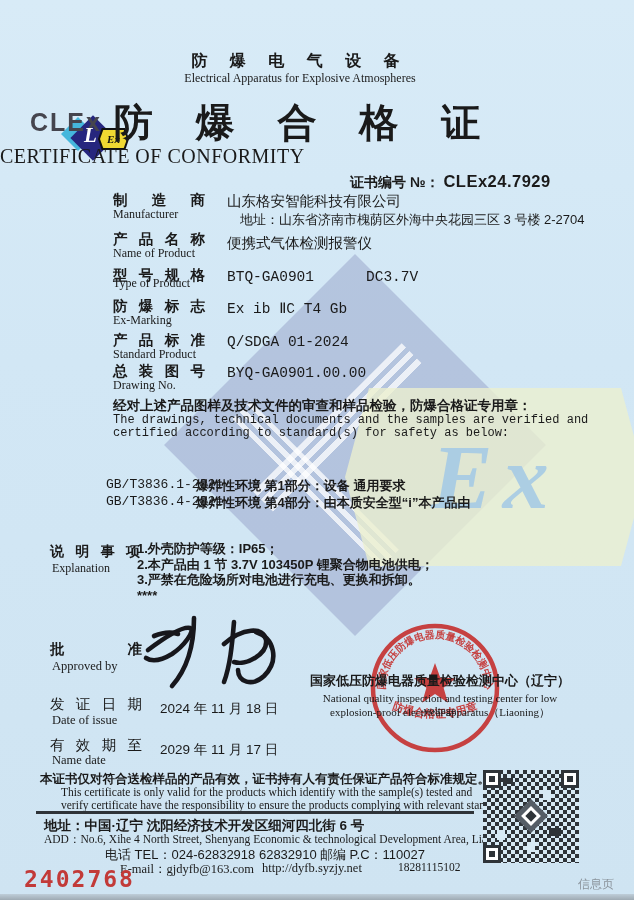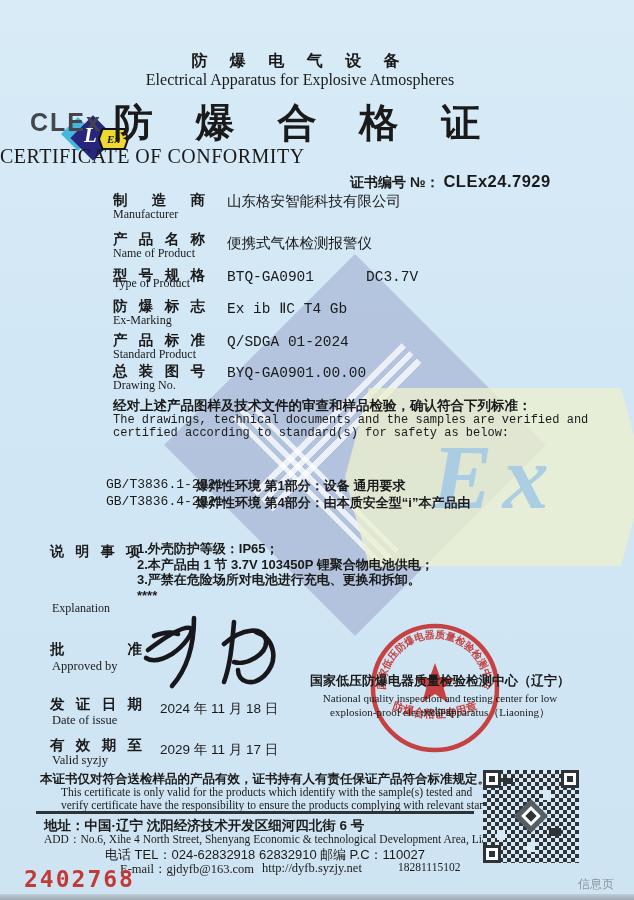--- a/index.html
+++ b/index.html
@@ -48,21 +48,21 @@
   .logo{left:28px;top:52px;width:110px;height:90px;z-index:2;}
   .logo .cyan{position:absolute;left:38px;top:70px;width:24px;height:24px;background:#45b7dc;transform:rotate(45deg);}
   .logo .navy{position:absolute;left:49px;top:70px;width:32px;height:32px;background:#26267e;transform:rotate(45deg);}
   .logo .lmark{position:absolute;left:56px;top:71px;color:#fff;font-family:"Liberation Serif",serif;font-style:italic;font-size:21px;font-weight:700;z-index:3;}
   .logo .hexo{position:absolute;left:70px;top:76px;width:31px;height:22px;background:#111;clip-path:polygon(12% 0,88% 0,100% 50%,88% 100%,12% 100%,0 50%);display:flex;align-items:center;justify-content:center;z-index:4;}
   .logo .hexi{width:27px;height:18px;background:#f0d832;clip-path:polygon(12% 0,88% 0,100% 50%,88% 100%,12% 100%,0 50%);display:flex;align-items:center;justify-content:center;}
   .logo .hexi b{font-family:"Liberation Serif",serif;font-style:italic;font-size:11px;color:#111;}
   .logo .clex{position:absolute;left:2px;top:56px;font-size:25px;font-weight:700;color:#45454e;letter-spacing:2px;}
 
   .title-cn{left:0;top:51px;width:600px;text-align:center;font-size:16px;font-weight:700;letter-spacing:9px;z-index:2;}
-  .title-en{left:0;top:71px;width:600px;text-align:center;font-family:"Liberation Serif",serif;font-size:16px;z-index:2;}
+  .title-en{left:0;top:71px;width:600px;text-align:center;font-family:"Liberation Serif",serif;font-size:12px;z-index:2;}
   .cert-title-cn{left:0;top:96px;width:610px;text-align:center;font-size:39px;font-weight:700;letter-spacing:16px;z-index:2;}
   .cert-title-en{left:0;top:145px;width:610px;text-align:left;font-family:"Liberation Serif",serif;font-size:20px;letter-spacing:.5px;z-index:2;}
   .cert-no{left:350px;top:172px;z-index:2;font-size:14px;font-weight:700;}
   .cert-no .num{font-size:16.5px;font-weight:700;letter-spacing:.5px;}
 
   
   .flab{position:absolute;left:113px;width:92px;font-size:14.5px;font-weight:700;text-align:justify;text-align-last:justify;z-index:2;}
   .flab-en{position:absolute;left:113px;font-family:"Liberation Serif",serif;font-size:12px;z-index:2;white-space:nowrap;}
   .fval{position:absolute;left:227px;font-size:14.5px;z-index:2;white-space:nowrap;}
   .mono{font-family:"Liberation Mono","DejaVu Sans Mono",monospace;}
@@ -70,31 +70,31 @@
   .v2{margin-left:52px;}
 
   
   .std-intro-cn{left:113px;top:397px;font-size:13.5px;font-weight:700;z-index:2;white-space:nowrap;}
   .std-en{position:absolute;left:113px;font-family:"Liberation Mono","DejaVu Sans Mono",monospace;font-size:12px;z-index:2;white-space:nowrap;}
   .std-code{position:absolute;left:106px;font-family:"Liberation Mono","DejaVu Sans Mono",monospace;font-size:13px;z-index:2;}
   .std-desc{position:absolute;left:196px;font-size:13px;font-weight:600;z-index:2;white-space:nowrap;}
 
   
   .exp-lab{left:50px;top:543px;width:90px;font-size:14px;font-weight:700;text-align:justify;text-align-last:justify;z-index:2;}
-  .exp-lab-en{left:52px;top:561px;font-family:"Liberation Serif",serif;font-size:12px;z-index:2;margin-top:40px;}
+  .exp-lab-en{left:52px;top:561px;font-family:"Liberation Serif",serif;font-size:12px;z-index:2;}
   .exp-items{left:137px;top:541px;width:400px;z-index:2;}
   .exp-items div{font-size:13px;font-weight:600;line-height:15.5px;white-space:nowrap;}
 
   
   .app-lab{left:50px;top:640px;width:92px;font-size:14.5px;font-weight:700;text-align:justify;text-align-last:justify;z-index:2;}
   .app-lab-en{left:52px;top:659px;font-family:"Liberation Serif",serif;font-size:12.5px;z-index:2;}
   .sig{left:138px;top:608px;z-index:3;}
   .sig-hidden{position:absolute;opacity:0;width:1px;height:1px;overflow:hidden;}
 
-  .date-lab{position:absolute;left:50px;width:92px;font-size:14.5px;font-weight:700;text-align:justify;text-align-last:justify;z-index:2;}
+  .date-lab{position:absolute;left:50px;width:92px;font-size:14.5px;font-weight:400;text-align:justify;text-align-last:justify;z-index:2;}
   .date-lab-en{position:absolute;left:52px;font-family:"Liberation Serif",serif;font-size:12.5px;z-index:2;white-space:nowrap;}
   .date-val{position:absolute;left:160px;font-size:13.5px;z-index:2;white-space:nowrap;}
 
   
   .auth-cn{left:306px;top:672px;width:268px;text-align:center;font-size:13px;font-weight:700;z-index:3;white-space:nowrap;}
   .auth-en1{left:306px;top:692px;width:268px;text-align:center;font-family:"Liberation Serif",serif;font-size:11px;z-index:3;}
   .auth-en2{left:306px;top:705px;width:268px;text-align:center;font-family:"Liberation Serif",serif;font-size:11px;z-index:3;}
   .stamp{left:358px;top:611px;z-index:2;opacity:.9;}
 
   
@@ -142,20 +142,21 @@
   <div class="abs cert-title-cn">防 爆 合 格 证</div>
   <div class="abs cert-title-en">CERTIFICATE OF CONFORMITY</div>
   <div class="abs cert-no">
     <span>证书编号 №：</span>
     <span class="num">CLEx24.7929</span>
   </div>
 
   <div class="flab" style="top:191px">制 造 商</div>
   <div class="flab-en" style="top:207px">Manufacturer</div>
   <div class="fval" style="top:192px">山东格安智能科技有限公司</div>
+  <div class="addr2" style="top:211px">地址：山东省济南市槐荫区外海中央花园三区 3 号楼 2-2704</div>
 
   <div class="flab" style="top:230px">产 品 名 称</div>
   <div class="flab-en" style="top:246px">Name of Product</div>
   <div class="fval" style="top:234px">便携式气体检测报警仪</div>
 
   <div class="flab" style="top:266px">型 号 规 格</div>
   <div class="flab-en" style="top:276px">Type of Product</div>
   <div class="fval mono" style="top:269px">
     <span>BTQ-GA0901</span><span class="v2">DC3.7V</span>
   </div>
@@ -165,21 +166,21 @@
   <div class="fval mono" style="top:300px">Ex ib ⅡC T4 Gb</div>
 
   <div class="flab" style="top:331px">产 品 标 准</div>
   <div class="flab-en" style="top:347px">Standard Product</div>
   <div class="fval mono" style="top:334px">Q/SDGA 01-2024</div>
 
   <div class="flab" style="top:362px">总 装 图 号</div>
   <div class="flab-en" style="top:378px">Drawing No.</div>
   <div class="fval mono" style="top:365px">BYQ-GA0901.00.00</div>
 
-  <div class="abs std-intro-cn">经对上述产品图样及技术文件的审查和样品检验，确认符合下列标准：</div>
+  <div class="abs std-intro-cn">经对上述产品图样及技术文件的审查和样品检验，防爆合格证专用章：</div>
   <div class="std-en" style="top:426px">certified according to standard(s) for safety as below:</div>
   <div class="std-en" style="top:413px">The drawings, technical documents and the samples are verified and</div>
 
   <div class="std-code" style="top:477px">GB/T3836.1-2021</div>
   <div class="std-desc" style="top:477px">爆炸性环境 第1部分：设备 通用要求</div>
   <div class="std-code" style="top:494px">GB/T3836.4-2021</div>
   <div class="std-desc" style="top:494px">爆炸性环境 第4部分：由本质安全型“i”本产品由</div>
 
   <div class="abs exp-lab">说 明 事 项</div>
   <div class="abs exp-lab-en">Explanation</div>
@@ -221,21 +222,21 @@
 
   <div class="abs auth-cn">国家低压防爆电器质量检验检测中心（辽宁）</div>
   <div class="abs auth-en1">National quality inspection and testing center for low voltage</div>
   <div class="abs auth-en2">explosion-proof electrical apparatus（Liaoning）</div>
 
   <div class="date-lab" style="top:695px">发 证 日 期</div>
   <div class="date-lab-en" style="top:713px">Date of issue</div>
   <div class="date-val" style="top:700px">2024 年 11 月 18 日</div>
 
   <div class="date-lab" style="top:736px">有 效 期 至</div>
-  <div class="date-lab-en" style="top:753px">Valid syzjy</div>
+  <div class="date-lab-en" style="top:753px">Name date</div>
   <div class="date-val" style="top:741px">2029 年 11 月 17 日</div>
 
   <div class="abs disc-cn">本证书仅对符合送检样品的产品有效，证书持有人有责任保证产品符合标准规定。</div>
   <div class="disc-en" style="top:786px">This certificate is only valid for the products which identify with the sample(s) tested and</div>
   <div class="disc-en" style="top:799px">verify certificate have the responsibility to ensure the products complying with relevant standard(s).</div>
 
   <div class="abs sep"></div>
 
   <div class="abs f-addr-cn">地址：中国·辽宁 沈阳经济技术开发区细河四北街 6 号</div>
   <div class="abs f-addr-en">ADD：No.6, Xihe 4 North Street, Shenyang Economic &amp; technological Development Area, Liaoning, China</div>

